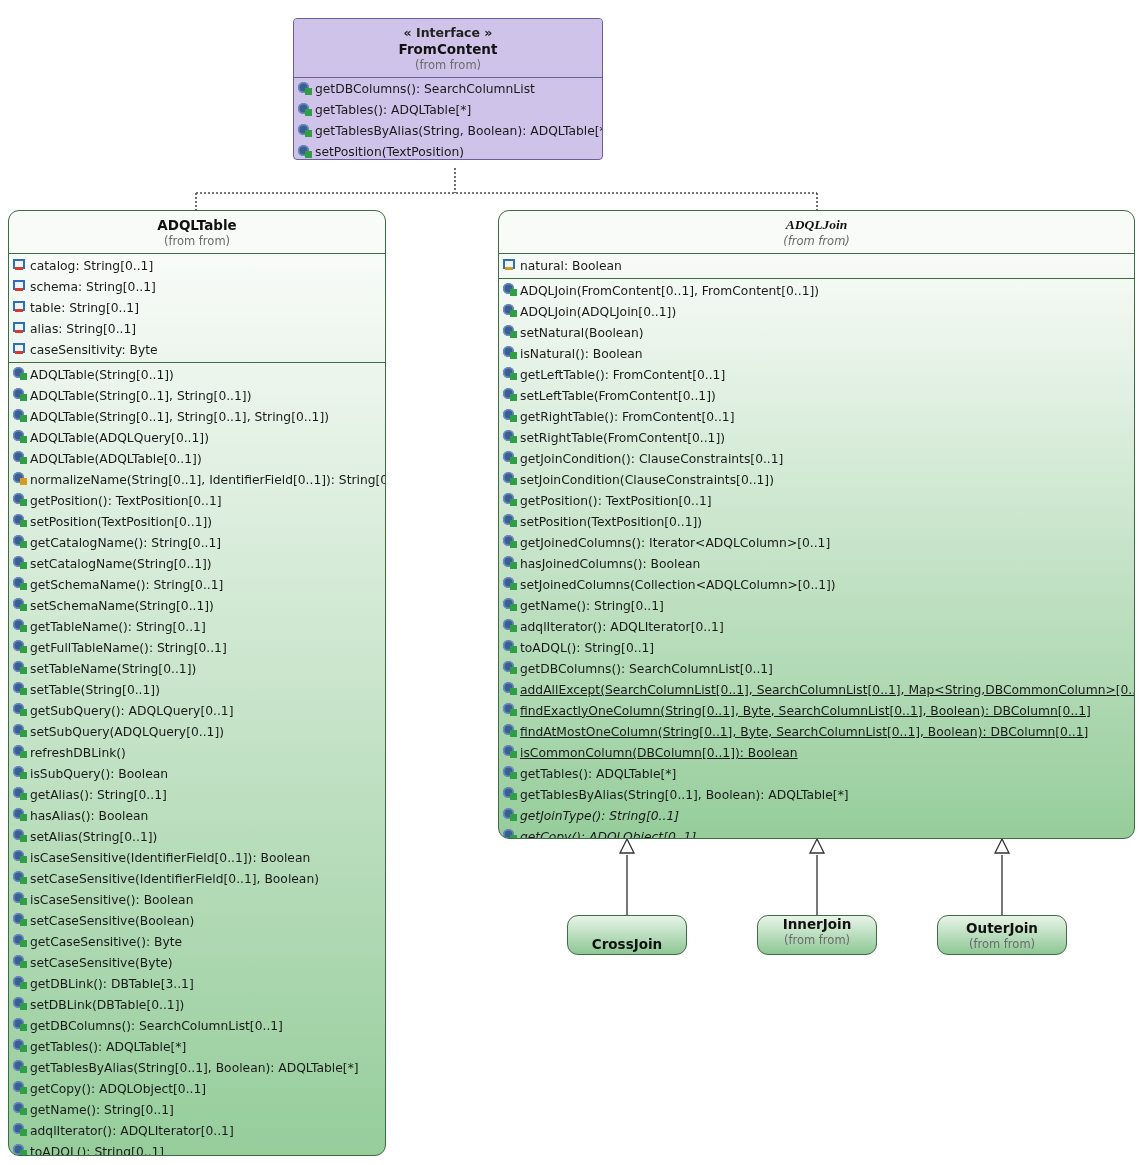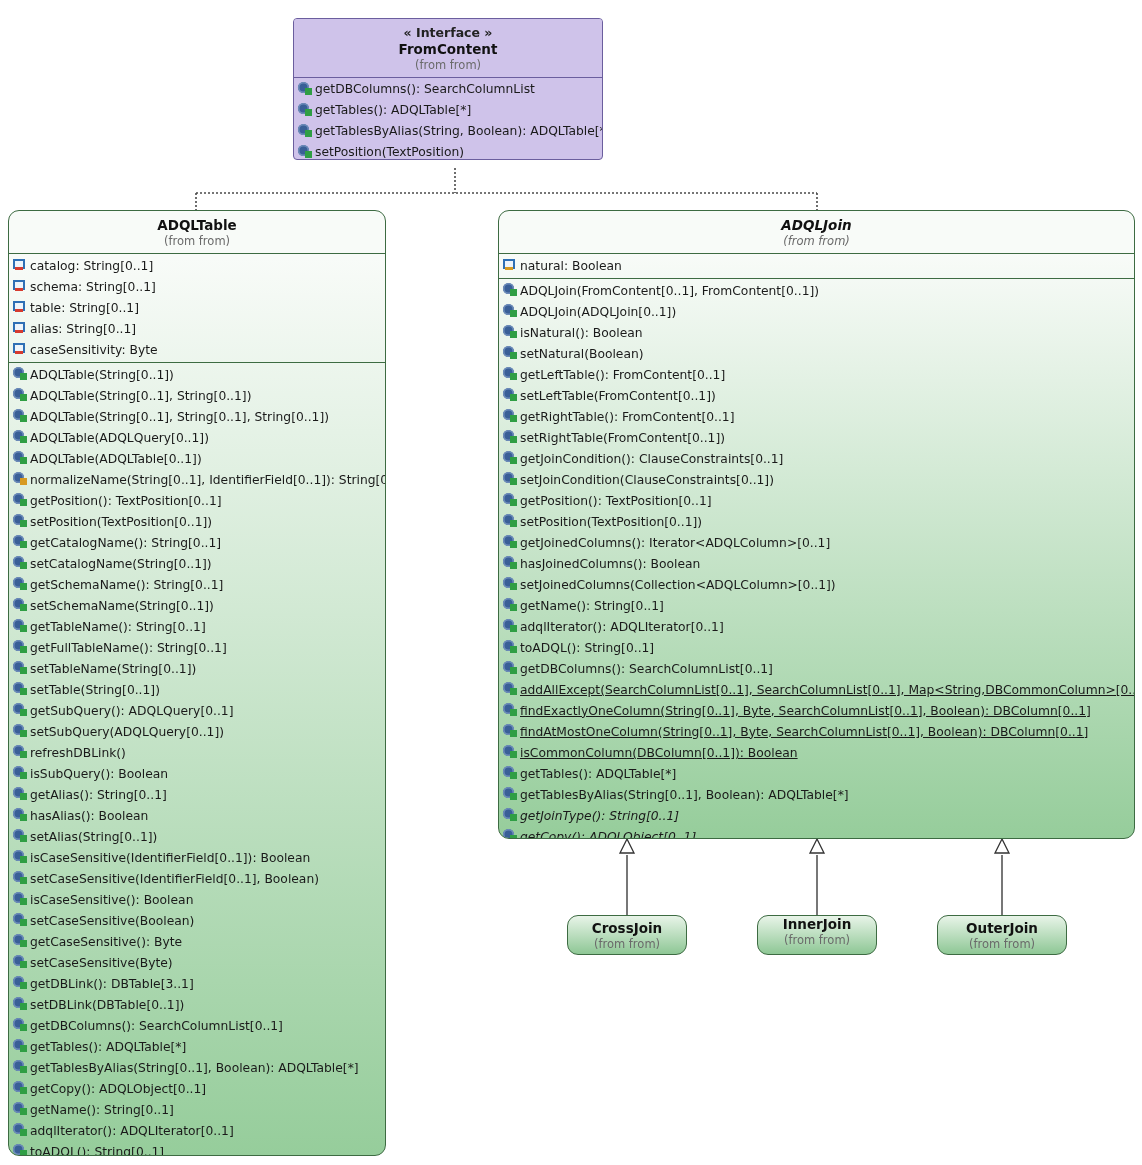--- a/index.html
+++ b/index.html
@@ -5,21 +5,21 @@
   html,body{margin:0;padding:0;background:#ffffff;}
   body{
     width:1142px;height:1165px;position:relative;overflow:hidden;
     font-family:"DejaVu Sans","Liberation Sans",sans-serif;
   }
   .box{position:absolute;box-sizing:border-box;border:1px solid #3d6b42;border-radius:11px;overflow:hidden;}
   .box.iface{border-color:#6b5e9e;border-radius:4px;}
   .hdr{text-align:center;padding:6px 4px 5px;line-height:1.25;}
   .hdr .stereo{font-size:12.5px;color:#222;font-weight:bold;}
   .hdr .nm{font-size:13.5px;font-weight:bold;color:#111;}
-  .hdr .nm.abstract{font-style:italic;}
+  .hdr .nm.abstract{font-style:italic;font-family:Liberation Serif, serif;}
   .hdr .from{font-size:11.5px;color:#6a6a6a;}
   .hdr .from.it{font-style:italic;}
   .sep{height:1px;background:#3d6b42;}
   .sep.p{background:#6b5e9e;}
   .sect{padding:1px 0 2px;}
   .row{display:flex;align-items:center;height:21px;padding-left:4px;font-size:12.3px;color:#1a1a1a;white-space:nowrap;}
   .row .txt{padding-left:2px;}
   .row .txt.stat{text-decoration:underline;}
   .row .txt.abs{font-style:italic;}
   .ic{width:15px;height:15px;position:relative;flex:0 0 15px;}
@@ -286,28 +286,28 @@
       <div class="row">
         <span class="ic meth"></span>
         <span class="txt">ADQLJoin(FromContent[0..1], FromContent[0..1])</span>
       </div>
       <div class="row">
         <span class="ic meth"></span>
         <span class="txt">ADQLJoin(ADQLJoin[0..1])</span>
       </div>
       <div class="row">
         <span class="ic meth"></span>
+        <span class="txt">setNatural(Boolean)</span>
+      </div>
+      <div class="row">
+        <span class="ic meth"></span>
         <span class="txt">isNatural(): Boolean</span>
       </div>
       <div class="row">
         <span class="ic meth"></span>
-        <span class="txt">setNatural(Boolean)</span>
-      </div>
-      <div class="row">
-        <span class="ic meth"></span>
         <span class="txt">getLeftTable(): FromContent[0..1]</span>
       </div>
       <div class="row">
         <span class="ic meth"></span>
         <span class="txt">setLeftTable(FromContent[0..1])</span>
       </div>
       <div class="row">
         <span class="ic meth"></span>
         <span class="txt">getRightTable(): FromContent[0..1]</span>
       </div>
@@ -388,21 +388,21 @@
         <span class="txt abs">getJoinType(): String[0..1]</span>
       </div>
       <div class="row">
         <span class="ic meth"></span>
         <span class="txt abs">getCopy(): ADQLObject[0..1]</span>
       </div>
     </div>
 </div>
 
 <div class="box" style="left:567px;top:915px;width:120px;height:40px;background:linear-gradient(to bottom,#e8f4e8,#8ec795);">
-  <div class="hdr" style="padding-top:4px;">
+  <div class="hdr" style="padding-top:20px;">
     <div class="nm">CrossJoin</div>
     <div class="from">(from from)</div>
   </div>
 </div>
 <div class="box" style="left:757px;top:915px;width:120px;height:40px;background:linear-gradient(to bottom,#e8f4e8,#8ec795);">
   <div class="hdr" style="padding-top:0;">
     <div class="nm">InnerJoin</div>
     <div class="from">(from from)</div>
   </div>
 </div>

